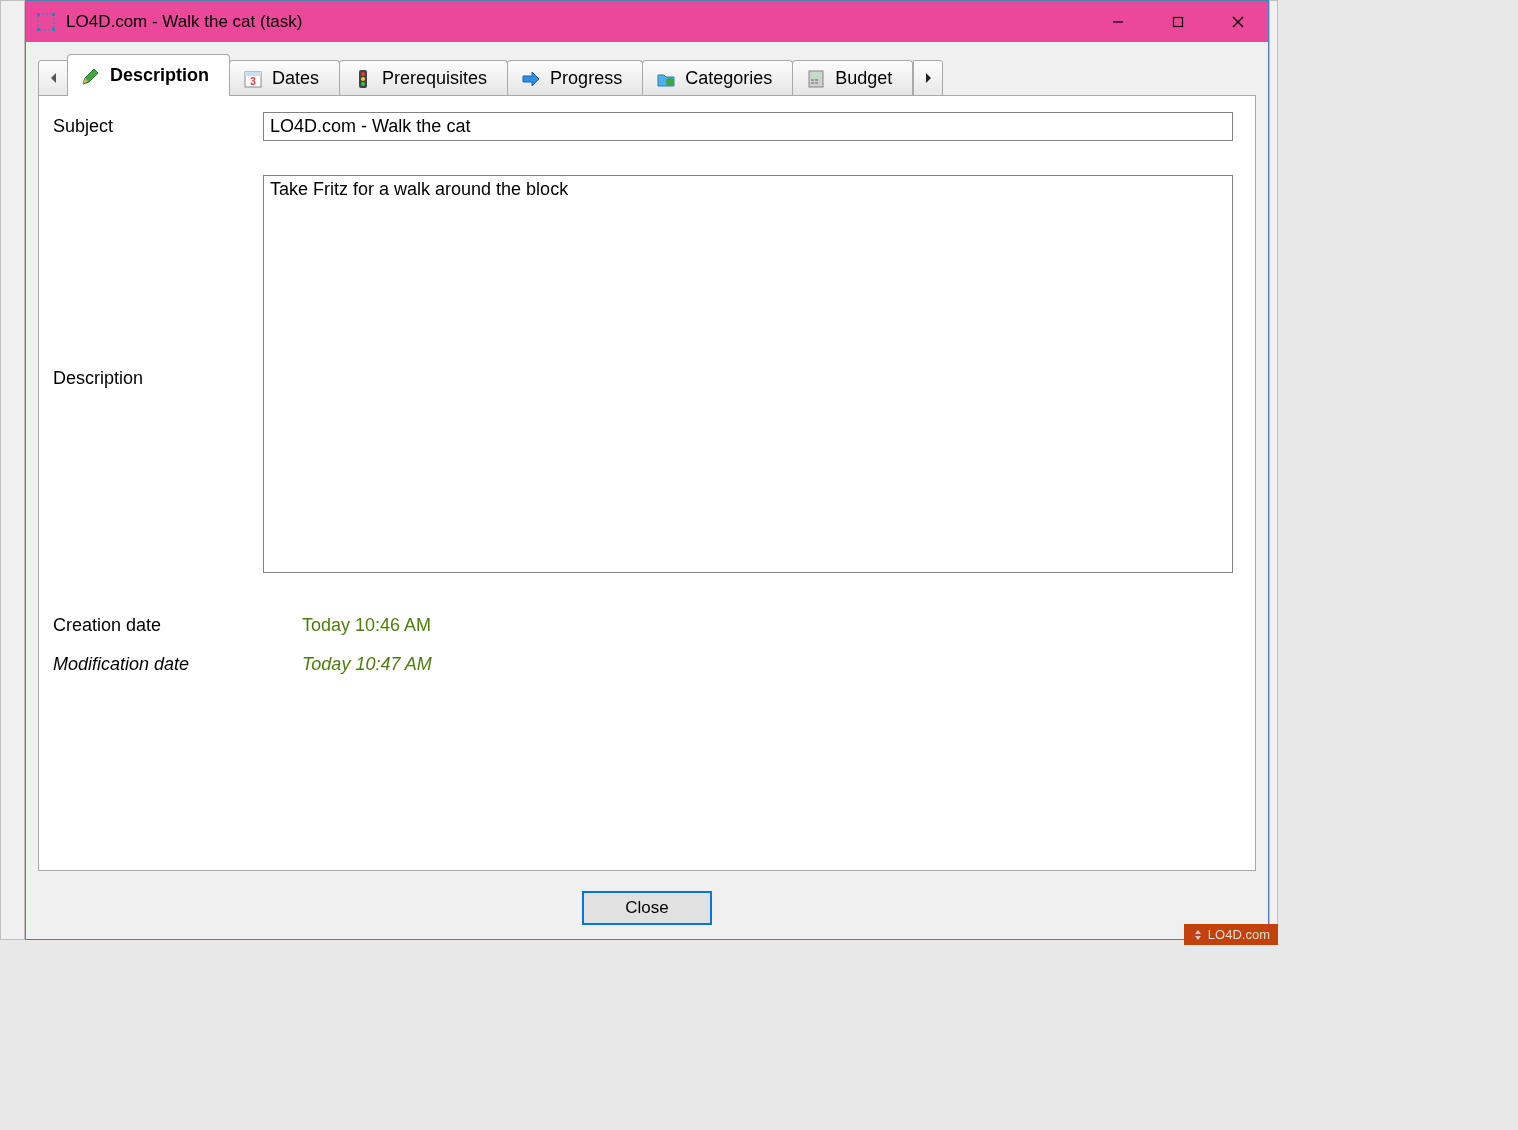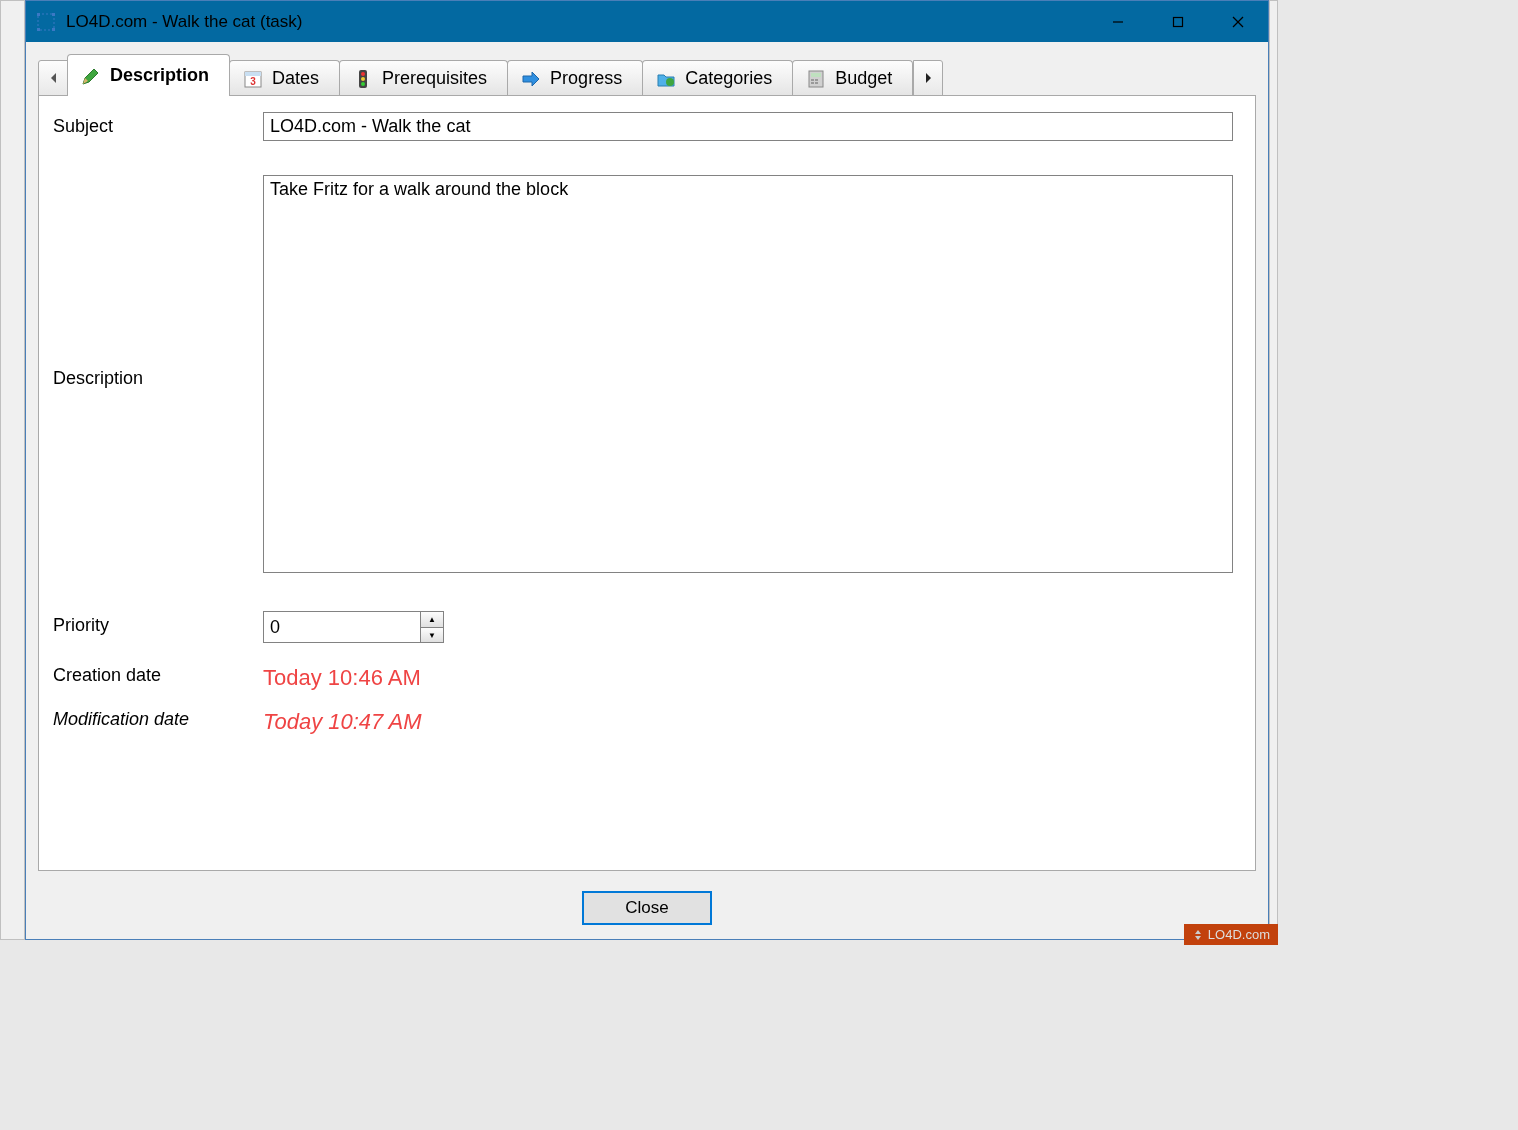--- a/index.html
+++ b/index.html
@@ -24,21 +24,21 @@
   height: 940px;
   background: #fff;
   border: 1px solid #4a7fb8;
   display: flex;
   flex-direction: column;
 }
 .titlebar {
   height: 41px;
   display: flex;
   align-items: center;
-  background: #0369a1;
+  background: #ec4899;
   padding-left: 10px;
 }
 .titlebar-icon {
   width: 20px; height: 20px;
   margin-right: 10px;
   display: flex; align-items: center; justify-content: center;
 }
 .titlebar-icon svg { width: 18px; height: 18px; }
 .titlebar-text { font-size: 17px; color: #000; flex: 1; }
 .titlebar-controls { display: flex; height: 100%; }
@@ -139,21 +139,21 @@
 }
 .spin-btns { display: flex; flex-direction: column; border: 1px solid #828282; border-left: none; }
 .spin-btn {
   width: 22px; height: 15px;
   background: linear-gradient(#fdfdfd,#e0e0e0);
   display: flex; align-items: center; justify-content: center;
   cursor: pointer; font-size: 8px;
 }
 .spin-btn + .spin-btn { border-top: 1px solid #828282; }
 
-.static-val { font-size: 22px; color: #ef4444; padding-top: 4px; }
+.static-val { font-size: 18px; color: #4d7c0f; padding-top: 4px; margin-left: 39px; }
 
 .footer {
   padding: 8px 12px 14px 12px;
   display: flex;
   justify-content: center;
   background: #f0f0f0;
 }
 .close-btn {
   width: 130px; height: 34px;
   background: #e1e1e1;
@@ -303,36 +303,20 @@
         </div>
       </div>
 
       <div class="form-row desc">
         <div class="form-label">Description</div>
         <div class="form-field">
           <textarea class="text-input desc-field" style="">Take Fritz for a walk around the block</textarea>
         </div>
       </div>
 
-      <div class="form-row">
-        <div class="form-label">Priority</div>
-        <div class="form-field">
-          <div class="spin-wrap">
-            <input class="spin-input" type="text" value="0" style="">
-            <div class="spin-btns">
-              <div class="spin-btn">
-                  <span>▲</span>
-                </div>
-              <div class="spin-btn">
-                  <span>▼</span>
-                </div>
-            </div>
-          </div>
-        </div>
-      </div>
 
       <div class="form-row" style="margin-top:18px;">
         <div class="form-label">Creation date</div>
         <div class="form-field static-val">Today 10:46 AM</div>
       </div>
 
       <div class="form-row" style="margin-bottom:0;font-style:italic;">
         <div class="form-label">Modification date</div>
         <div class="form-field static-val">Today 10:47 AM</div>
       </div>

